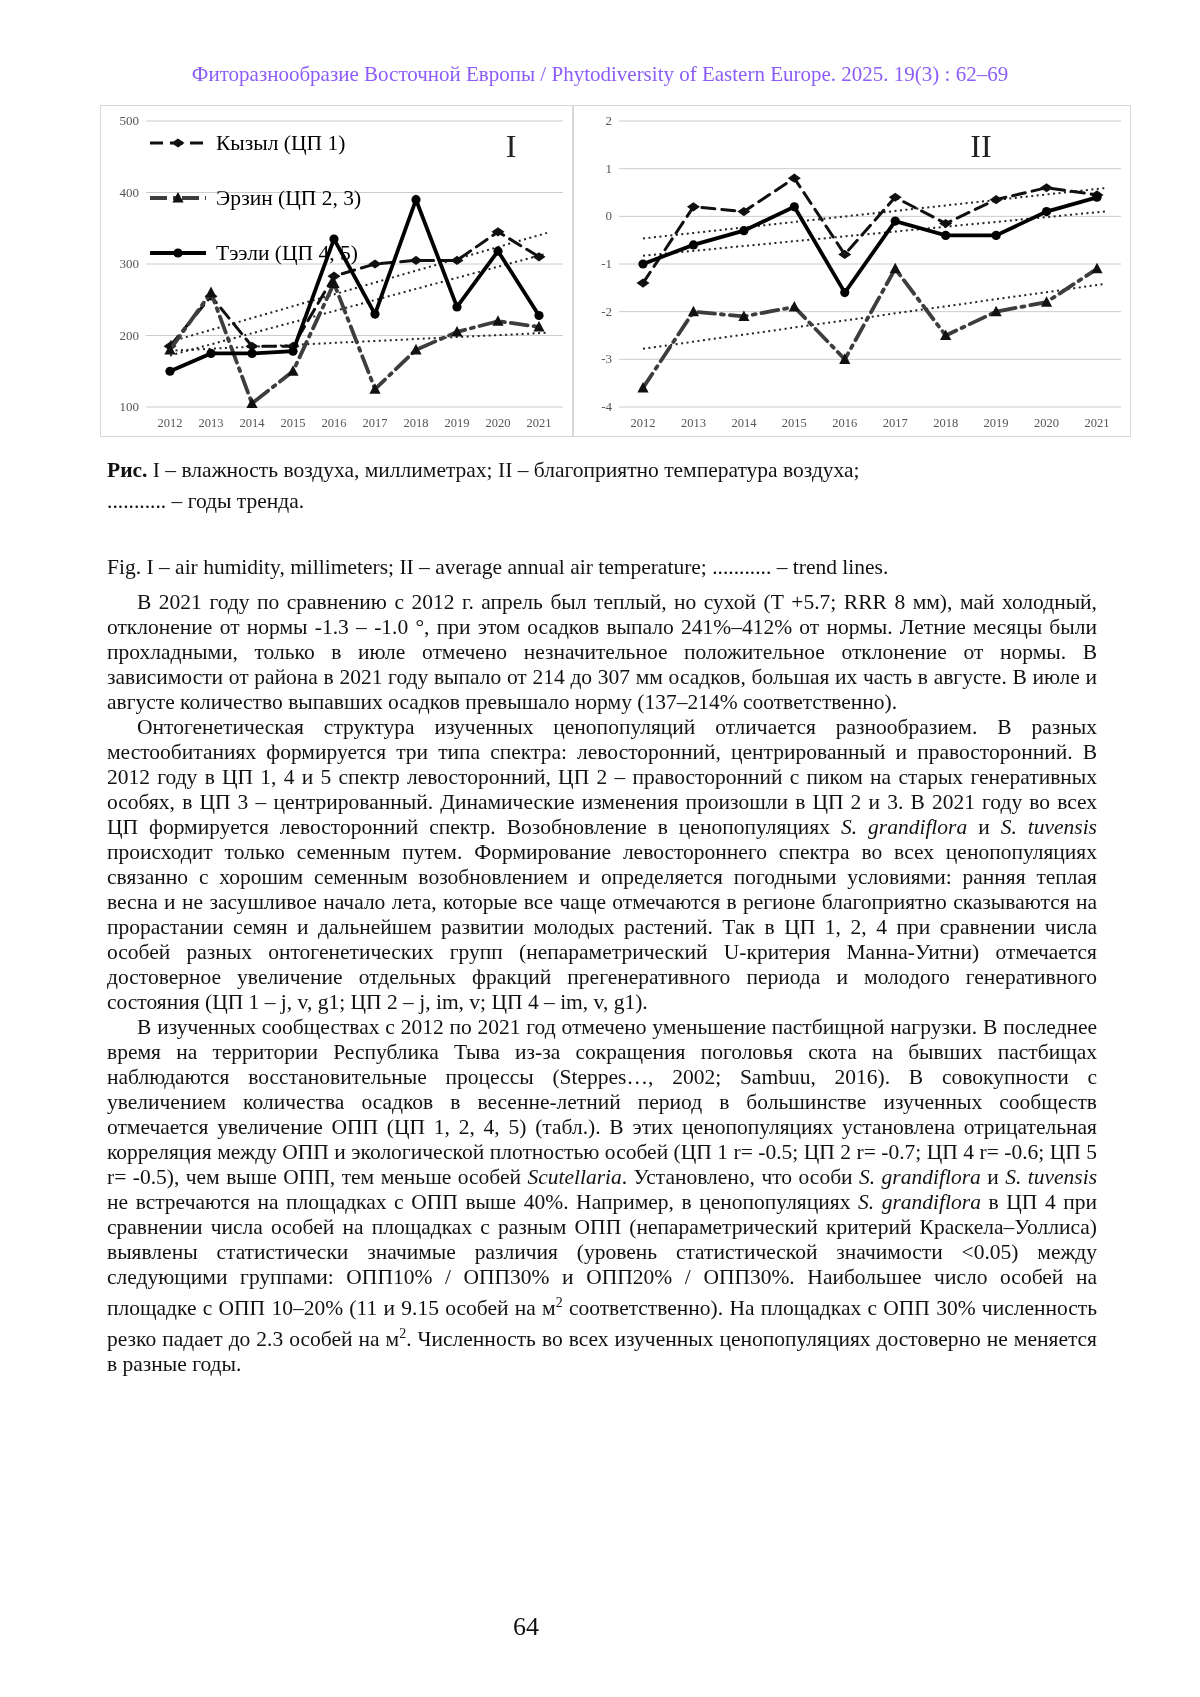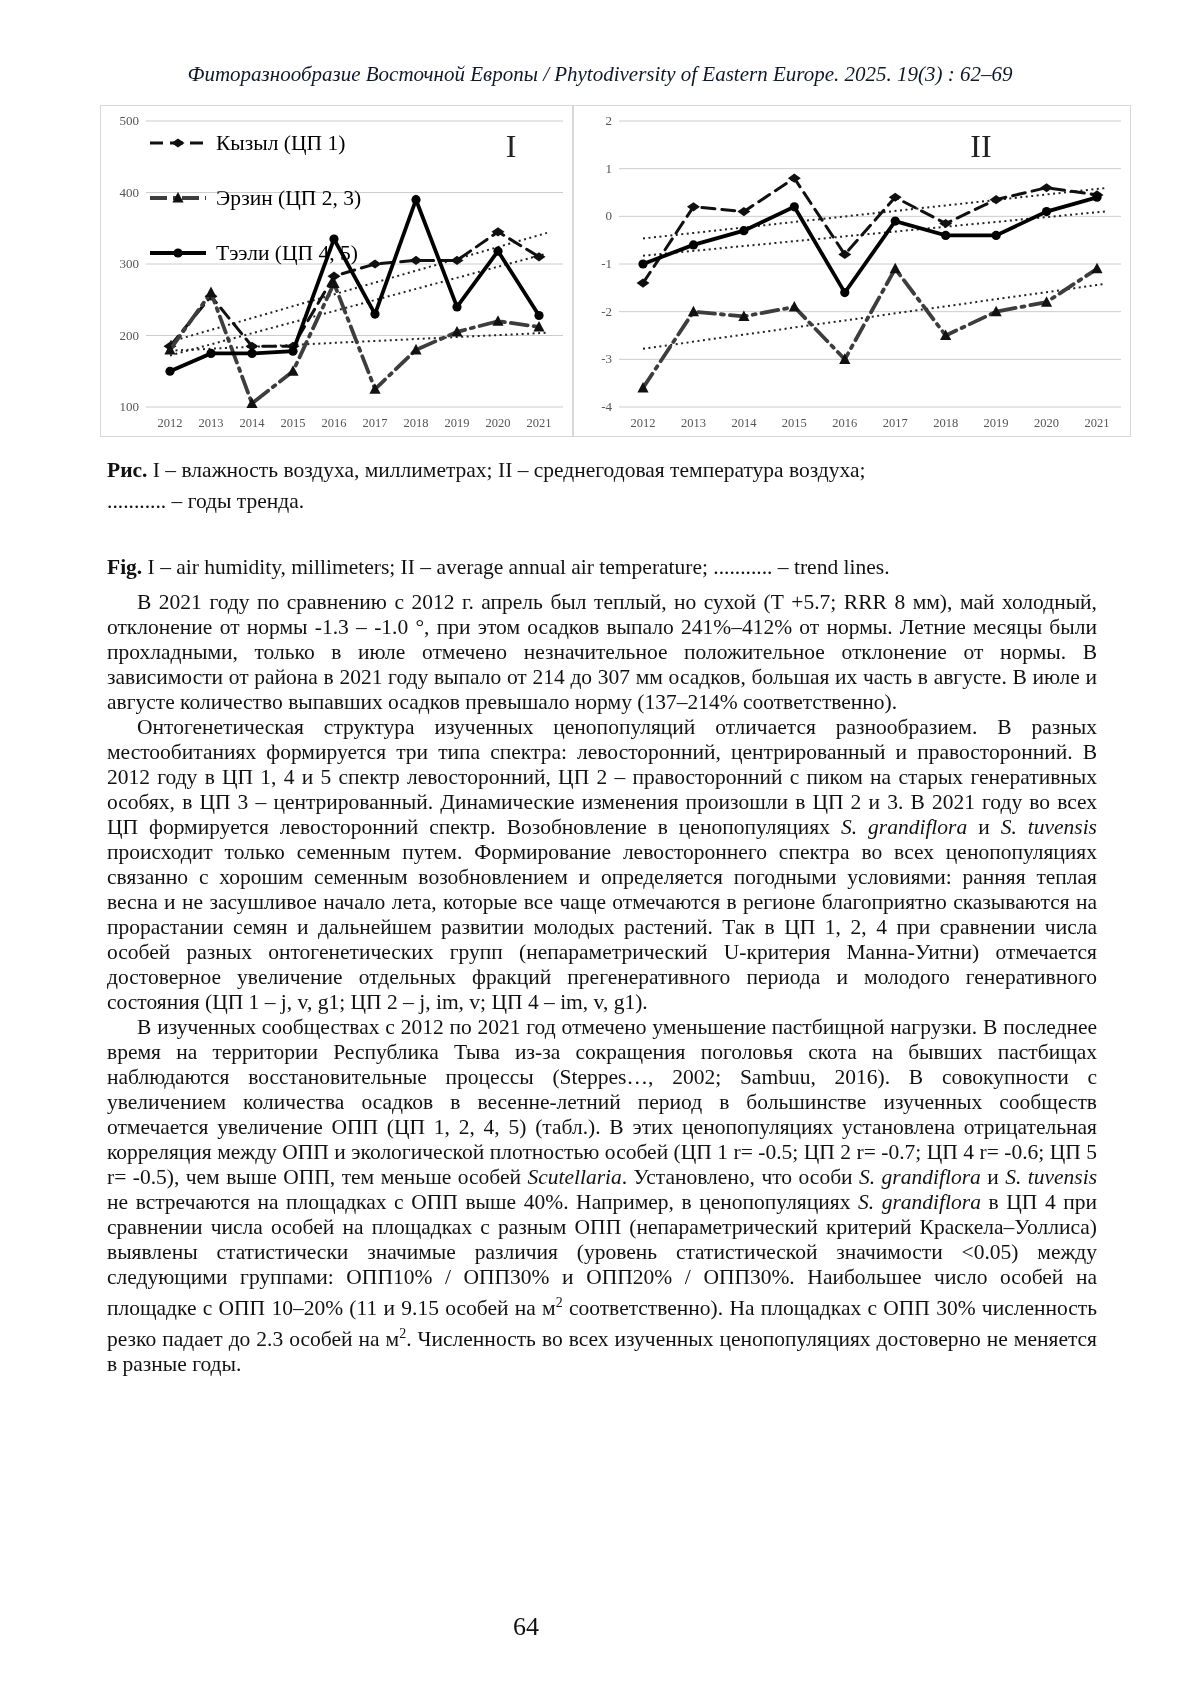--- a/index.html
+++ b/index.html
@@ -2,21 +2,21 @@
 <html lang="ru"><head>
 <meta charset="utf-8">
 <style>
   html,body{margin:0;padding:0;}
   body{
     width:1200px;height:1697px;position:relative;background:#ffffff;
     font-family:"Liberation Serif","DejaVu Serif",serif;color:#111;
   }
   .running-head{
     position:absolute;top:62px;left:0;width:1200px;text-align:center;
-    font-style:italic;font-size:21px;color:#0f172a;
+    font-size:21px;color:#8b5cf6;
   }
   .charts{
     position:absolute;top:105px;left:100px;width:1031px;height:332px;
     display:flex;
   }
   .chart-panel{position:relative;background:#fff;}
   .chart-panel.left{width:473px;height:332px;}
   .chart-panel.right{width:558px;height:332px;}
   .caption-ru{
     position:absolute;top:455px;left:107px;width:990px;
@@ -191,22 +191,22 @@
           <circle cx="322.22222222222223" cy="116.10000000000001" r="4.6" fill="#000000"></circle>
           <circle cx="372.6666666666667" cy="130.39999999999998" r="4.6" fill="#000000"></circle>
           <circle cx="423.1111111111111" cy="130.39999999999998" r="4.6" fill="#000000"></circle>
           <circle cx="473.55555555555554" cy="106.56666666666666" r="4.6" fill="#000000"></circle>
           <circle cx="524" cy="92.26666666666667" r="4.6" fill="#000000"></circle>
         </g>
         <text x="408" y="52" font-size="32" fill="#222" text-anchor="middle" font-family="&quot;Liberation Serif&quot;,&quot;DejaVu Serif&quot;,serif">II</text>
       </svg></div>
 </div>
 
-<div class="caption-ru"><span style="font-weight: bold;">Рис.</span><span> I – влажность воздуха, миллиметрах; II – среднегодовая температура воздуха;</span><span></span><br><span>........... – годы тренда.</span></div>
-<div class="caption-en"><span style="font-weight: bold;">Fig.</span><span> I – air humidity, millimeters; II – average annual air temperature; ........... – trend lines.</span></div>
+<div class="caption-ru"><span style="font-weight: bold;">Рис.</span><span> I – влажность воздуха, миллиметрах; II – благоприятно температура воздуха;</span><span></span><br><span>........... – годы тренда.</span></div>
+<div class="caption-en"><span style="font-weight: normal;">Fig.</span><span> I – air humidity, millimeters; II – average annual air temperature; ........... – trend lines.</span></div>
 
 <div class="body-text">
   <p><span>В 2021 году по сравнению с 2012 г. апрель был теплый, но сухой (Т +5.7; RRR 8 мм), май холодный, отклонение от нормы -1.3 – -1.0 °, при этом осадков выпало 241%–412% от нормы. Летние месяцы были прохладными, только в июле отмечено незначительное положительное отклонение от нормы. В зависимости от района в 2021 году выпало от 214 до 307 мм осадков, большая их часть в августе. В июле и августе количество выпавших осадков превышало норму (137–214% соответственно).</span></p>
   <p><span>Онтогенетическая структура изученных ценопопуляций отличается разнообразием. В разных местообитаниях формируется три типа спектра: левосторонний, центрированный и правосторонний. В 2012 году в ЦП 1, 4 и 5 спектр левосторонний, ЦП 2 – правосторонний с пиком на старых генеративных особях, в ЦП 3 – центрированный. Динамические изменения произошли в ЦП 2 и 3. В 2021 году во всех ЦП формируется левосторонний спектр. Возобновление в ценопопуляциях </span><span style="font-style: italic;">S. grandiflora</span><span> и </span><span style="font-style: italic;">S. tuvensis</span><span> происходит только семенным путем. Формирование левостороннего спектра во всех ценопопуляциях связанно с хорошим семенным возобновлением и определяется погодными условиями: ранняя теплая весна и не засушливое начало лета, которые все чаще отмечаются в регионе благоприятно сказываются на прорастании семян и дальнейшем развитии молодых растений. Так в ЦП 1, 2, 4 при сравнении числа особей разных онтогенетических групп (непараметрический U-критерия Манна-Уитни) отмечается достоверное увеличение отдельных фракций прегенеративного периода и молодого генеративного состояния (ЦП 1 – j, v, g1; ЦП 2 – j, im, v; ЦП 4 – im, v, g1).</span></p>
   <p><span>В изученных сообществах с 2012 по 2021 год отмечено уменьшение пастбищной нагрузки. В последнее время на территории Республика Тыва из-за сокращения поголовья скота на бывших пастбищах наблюдаются восстановительные процессы (Steppes…, 2002; Sambuu, 2016). В совокупности с увеличением количества осадков в весенне-летний период в большинстве изученных сообществ отмечается увеличение ОПП (ЦП 1, 2, 4, 5) (табл.). В этих ценопопуляциях установлена отрицательная корреляция между ОПП и экологической плотностью особей (ЦП 1 r= -0.5; ЦП 2 r= -0.7; ЦП 4 r= -0.6; ЦП 5 r= -0.5), чем выше ОПП, тем меньше особей </span><span style="font-style: italic;">Scutellaria</span><span>. Установлено, что особи </span><span style="font-style: italic;">S. grandiflora</span><span> и </span><span style="font-style: italic;">S. tuvensis</span><span> не встречаются на площадках с ОПП выше 40%. Например, в ценопопуляциях </span><span style="font-style: italic;">S. grandiflora</span><span> в ЦП 4 при сравнении числа особей на площадках с разным ОПП (непараметрический критерий Краскела–Уоллиса) выявлены статистически значимые различия (уровень статистической значимости &lt;0.05) между следующими группами: ОПП10% / ОПП30% и ОПП20% / ОПП30%. Наибольшее число особей на площадке с ОПП 10–20% (11 и 9.15 особей на м</span><sup>2</sup><span> соответственно). На площадках с ОПП 30% численность резко падает до 2.3 особей на м</span><sup>2</sup><span>. Численность во всех изученных ценопопуляциях достоверно не меняется в разные годы.</span></p>
 </div>
 
 <div class="page-number">64</div>
 
 </body></html>

